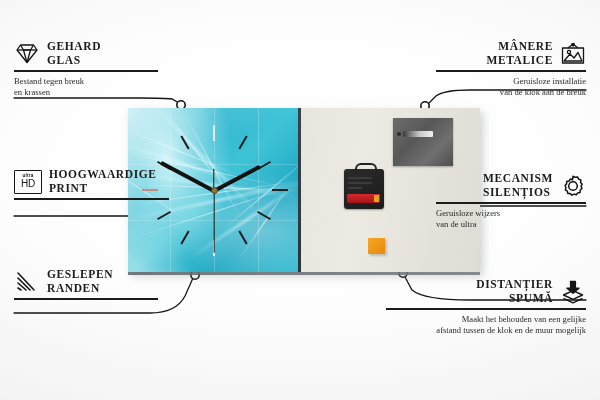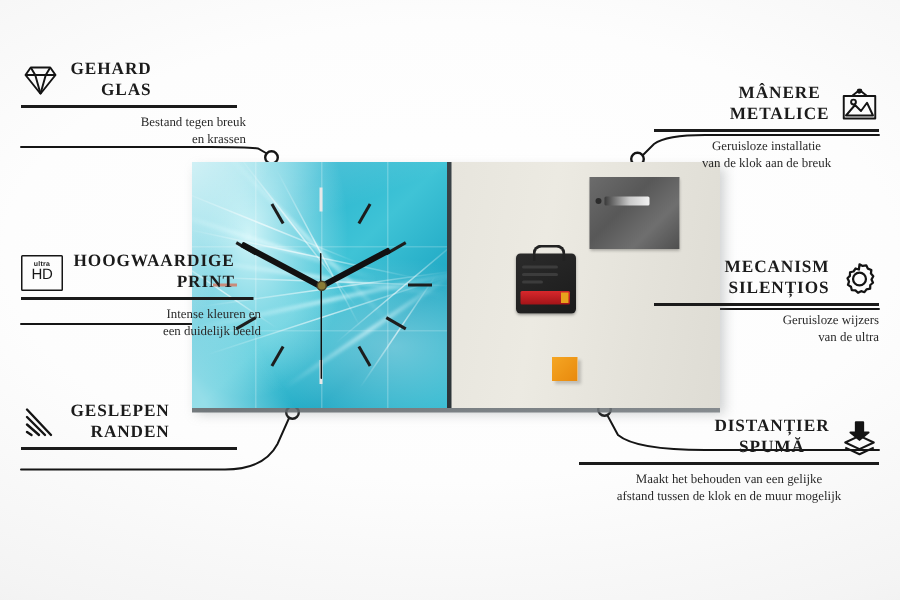--- a/index.html
+++ b/index.html
@@ -65,21 +65,21 @@
      box-shadow:2px 2px 2px rgba(0,0,0,.18);}
 
   
   .tick{position:absolute;background:#1d1d1d;transform-origin:center;}
   .tick-l{background:#e8e8e8;}
   .hand{position:absolute;background:#111;transform-origin:left center;border-radius:1px;}
   .hub{position:absolute;width:5px;height:5px;border-radius:50%;
        background:#8a7b35;border:1px solid #4a4228;}
 
   
-  .feat{position:absolute;text-align:right;}
+  .feat{position:absolute;}
   .head{display:flex;align-items:center;gap:7px;}
   .head.r{justify-content:flex-end;}
   .title{font-size:11.5px;font-weight:bold;letter-spacing:.6px;color:#1b1b1b;
          line-height:1.18;text-transform:uppercase;}
   .rule{height:1.5px;background:#1b1b1b;margin:3px 0 4px;}
   .desc{font-size:8.6px;color:#2a2a2a;line-height:1.32;}
   .ico{width:26px;height:24px;flex:0 0 26px;display:flex;align-items:center;justify-content:center;}
   .ico svg{display:block;}
 
   .hd-box{width:26px;height:22px;border:1.6px solid #161616;border-radius:1px;
@@ -217,24 +217,20 @@
           <span class="u">ultra</span>
           <span class="h">HD</span>
         </span>
       </span>
       <span class="title">
         <span>HOOGWAARDIGE</span><br>
         <span>PRINT</span>
       </span>
     </div>
     <div class="rule" style="width:155px;"></div>
-    <div class="desc">
-      <span>Intense kleuren en</span><br>
-      <span>een duidelijk beeld</span>
-    </div>
   </div>
 
   <div class="feat" style="left:14px;top:268px;width:150px;">
     <div class="head">
       <span class="ico">
         <svg width="24" height="22" viewBox="0 0 24 22">
           <g stroke="#141414" stroke-width="1.6" stroke-linecap="round">
             <path d="M3 2 L19 19"></path>
               <path d="M3 7 L15 19"></path>
             <path d="M3 12 L11 19"></path>
@@ -243,21 +239,21 @@
         </svg>
       </span>
       <span class="title">
         <span>GESLEPEN</span><br>
         <span>RANDEN</span>
       </span>
     </div>
     <div class="rule" style="width:144px;"></div>
   </div>
 
-  <div class="feat" style="left:436px;top:56px;width:150px;text-align:center;">
+  <div class="feat" style="left:436px;top:40px;width:150px;text-align:right;">
     <div class="head r">
       <span class="title">
         <span>MÂNERE</span><br>
         <span>METALICE</span>
       </span>
       <span class="ico">
         <svg width="26" height="22" viewBox="0 0 26 22">
           <g fill="none" stroke="#141414" stroke-width="1.3" stroke-linejoin="round">
             <rect x="2.5" y="5" width="21" height="15"></rect>
             <path d="M13 1 L8 5 M13 1 L18 5"></path>
@@ -268,21 +264,21 @@
         </svg>
       </span>
     </div>
     <div class="rule" style="width:150px;margin-left:auto;"></div>
     <div class="desc">
       <span>Geruisloze installatie</span><br>
       <span>van de klok aan de breuk</span>
     </div>
   </div>
 
-  <div class="feat" style="left:436px;top:172px;width:150px;text-align:right;">
+  <div class="feat" style="left:436px;top:172px;width:150px;text-align:left;">
     <div class="head r">
       <span class="title">
         <span>MECANISM</span><br>
         <span>SILENȚIOS</span>
       </span>
       <span class="ico">
         <svg width="24" height="24" viewBox="0 0 24 24">
           <g fill="none" stroke="#141414" stroke-width="1.5" stroke-linejoin="round">
             <path d="M12 2.2 L14.1 3.3 L16.5 2.9 L17.6 5.1 L19.9 6 L19.6 8.4 L21.2 10.2
                      L20 12.3 L21 14.5 L19.2 16 L19.1 18.4 L16.7 18.9 L15.3 20.8 L13.1 20.1
@@ -293,21 +289,21 @@
         </svg>
       </span>
     </div>
     <div class="rule" style="width:150px;margin-left:auto;"></div>
     <div class="desc">
       <span>Geruisloze wijzers</span><br>
       <span>van de ultra</span>
     </div>
   </div>
 
-  <div class="feat" style="left:386px;top:278px;width:200px;text-align:center;">
+  <div class="feat" style="left:386px;top:278px;width:200px;text-align:right;">
     <div class="head r">
       <span class="title">
         <span>DISTANȚIER</span><br>
         <span>SPUMĂ</span>
       </span>
       <span class="ico">
         <svg width="24" height="24" viewBox="0 0 24 24">
           <g fill="none" stroke="#141414" stroke-width="1.4" stroke-linejoin="round">
             <path d="M9.6 1.5 H14.4 V8.3 H18 L12 13.2 L6 8.3 H9.6 Z" fill="#141414"></path>
             <path d="M2.5 15 L12 10.6 L21.5 15 L12 19.4 Z"></path>

